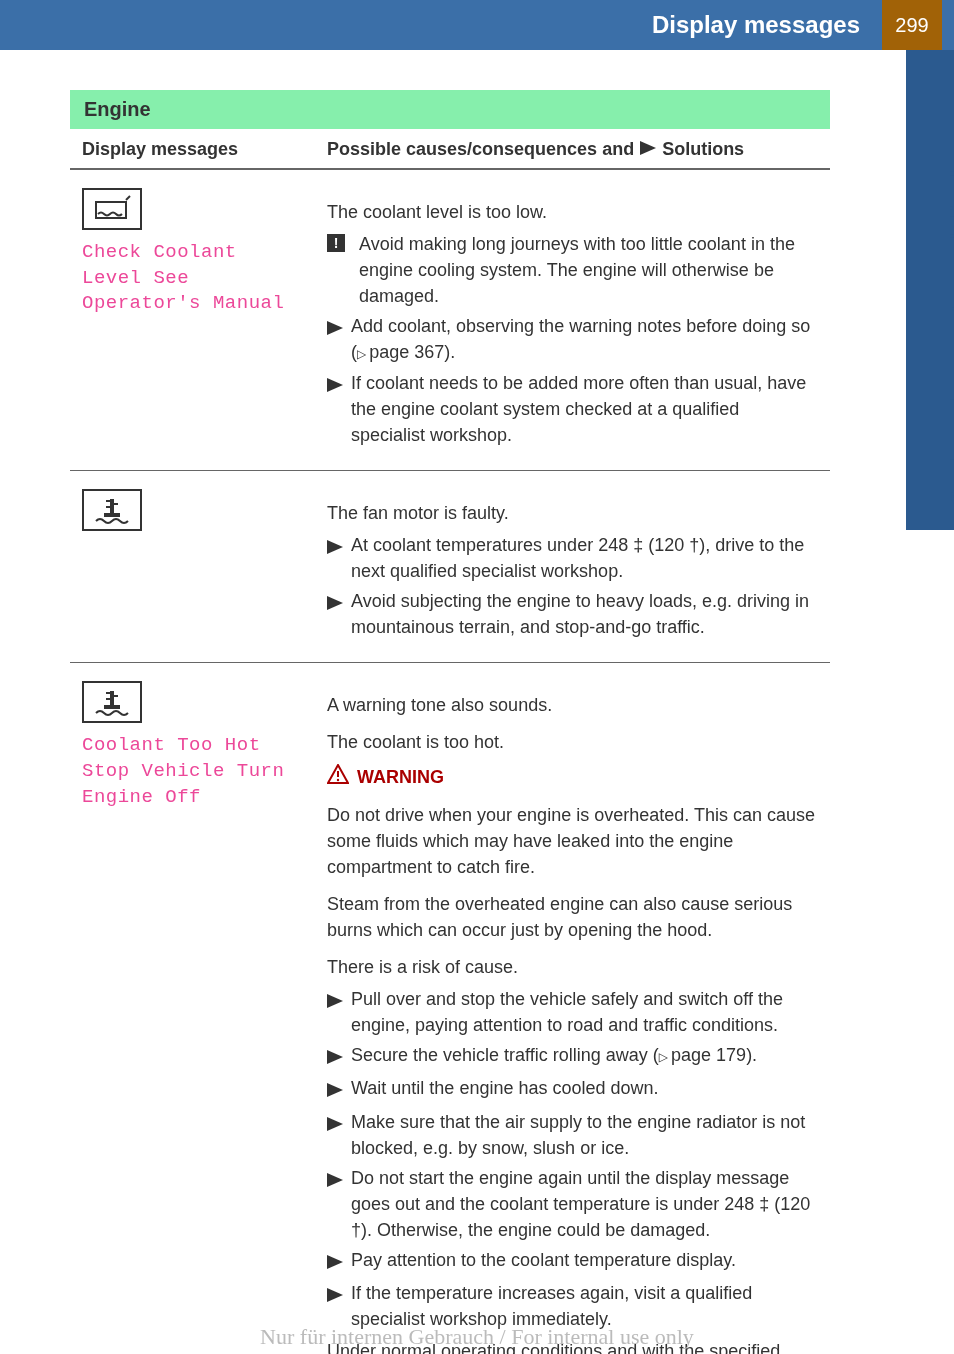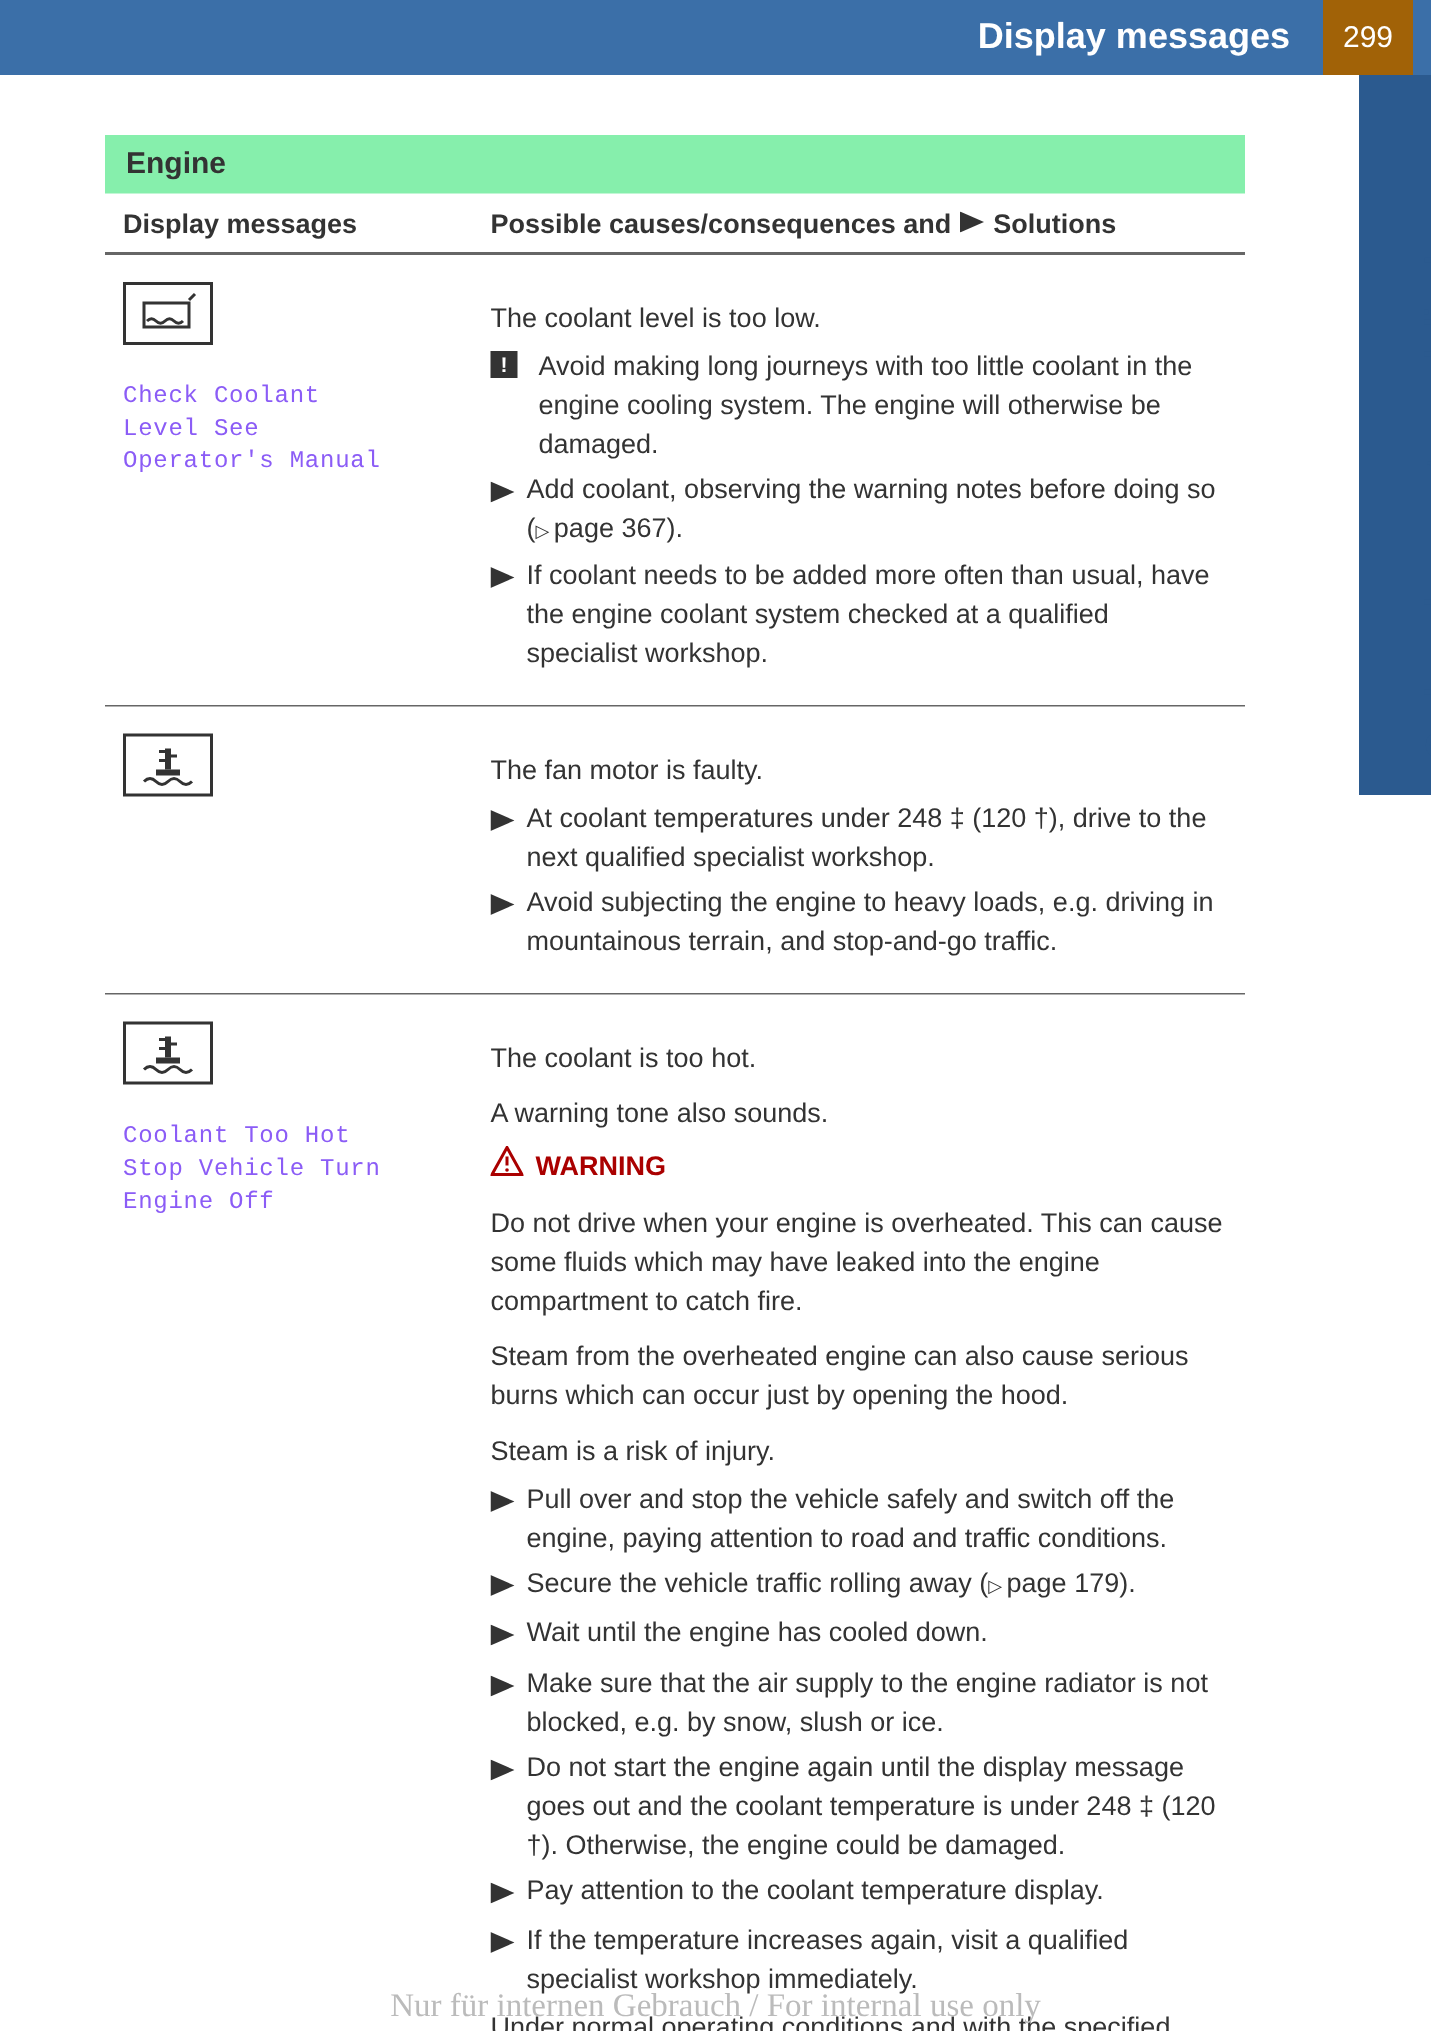--- a/index.html
+++ b/index.html
@@ -12,21 +12,21 @@
   .content { padding: 40px 60px 0 70px; width: 890px; }
   .section-head { background: #86efac; padding: 8px 14px; font-size: 20px; font-weight: bold; color: #333; }
   .table-head-row { border-bottom: 2px solid #666; display: flex; padding: 10px 12px 8px 12px; }
   .col1 { width: 245px; flex-shrink: 0; font-size: 18px; font-weight: bold; color: #333; }
   .col2h { display: flex; align-items: center; gap: 6px; font-size: 18px; font-weight: bold; color: #333; }
   .row { display: flex; border-bottom: 1.5px solid #666; padding: 18px 12px; }
   .row:last-of-type { border-bottom: 2px solid #666; }
   .left { width: 245px; flex-shrink: 0; }
   .right { flex: 1; font-size: 18px; color: #333; line-height: 1.45; }
   .right p { margin-bottom: 6px; margin-top: 11px; }
-  .msg-text { font-family: "Courier New", monospace; color: #8b5cf6; font-size: 16px; letter-spacing: 0.5px; line-height: 1.35; margin-top: 20px; }
+  .msg-text { font-family: "Courier New", monospace; color: #ec4899; font-size: 19px; letter-spacing: 0.5px; line-height: 1.35; margin-top: 6px; }
   .icon-box { display: inline-flex; align-items: center; justify-content: center; border: 2px solid #333; width: 60px; height: 42px; margin-bottom: 4px; }
   .icon-box svg { width: 40px; height: 30px; }
   .bullet-row { display: flex; align-items: flex-start; gap: 8px; margin-bottom: 4px; }
   .bullet-icon { flex-shrink: 0; margin-top: 3px; }
   .warn-badge { display: inline-flex; width: 18px; height: 18px; background: #333; color: #fff; font-weight: bold; font-size: 14px; align-items: center; justify-content: center; margin-right: 6px; margin-top: 3px; flex-shrink: 0; }
   .triangle { display: inline-block; }
   .triangle svg { width: 16px; height: 14px; }
   .page-ref::before { content: "▷"; font-size: 12px; margin-right: 3px; }
   .warning-head { color: #a00; font-weight: bold; font-size: 18px; display: flex; align-items: center; gap: 8px; margin: 8px 0 10px 0; }
   .warning-tri svg { width: 22px; height: 20px; }
@@ -138,33 +138,33 @@
             <path d="M4 26 q4 -4 8 0 t8 0 t8 0 t8 0" fill="none" stroke="#333" stroke-width="2"></path>
           </svg>
       </div>
       <div class="msg-text">
         <span>Coolant Too Hot</span><br>
         <span>Stop Vehicle Turn</span><br>
         <span>Engine Off</span>
       </div>
     </div>
     <div class="right">
+      <p>A warning tone also sounds.</p>
       <p>The coolant is too hot.</p>
-      <p>A warning tone also sounds.</p>
       <div class="warning-head">
         <span class="warning-tri"><svg viewBox="0 0 22 20">
               <polygon points="11,1 21,19 1,19" fill="none" stroke="#a00" stroke-width="2"></polygon>
               <line x1="11" y1="7" x2="11" y2="13" stroke="#a00" stroke-width="2"></line>
               <circle cx="11" cy="16" r="1.2" fill="#a00"></circle>
             </svg></span>
         <span>WARNING</span>
       </div>
       <p>Do not drive when your engine is overheated. This can cause some fluids which may have leaked into the engine compartment to catch fire.</p>
       <p>Steam from the overheated engine can also cause serious burns which can occur just by opening the hood.</p>
-      <p>Steam is a risk of injury.</p>
+      <p>There is a risk of cause.</p>
       <div class="bullet-row">
           <span class="triangle bullet-icon"><svg viewBox="0 0 16 14">
               <polygon points="0,0 16,7 0,14" fill="#333"></polygon>
             </svg></span>
           <span>Pull over and stop the vehicle safely and switch off the engine, paying attention to road and traffic conditions.</span>
         </div>
       <div class="bullet-row">
           <span class="triangle bullet-icon"><svg viewBox="0 0 16 14">
               <polygon points="0,0 16,7 0,14" fill="#333"></polygon>
             </svg></span>

